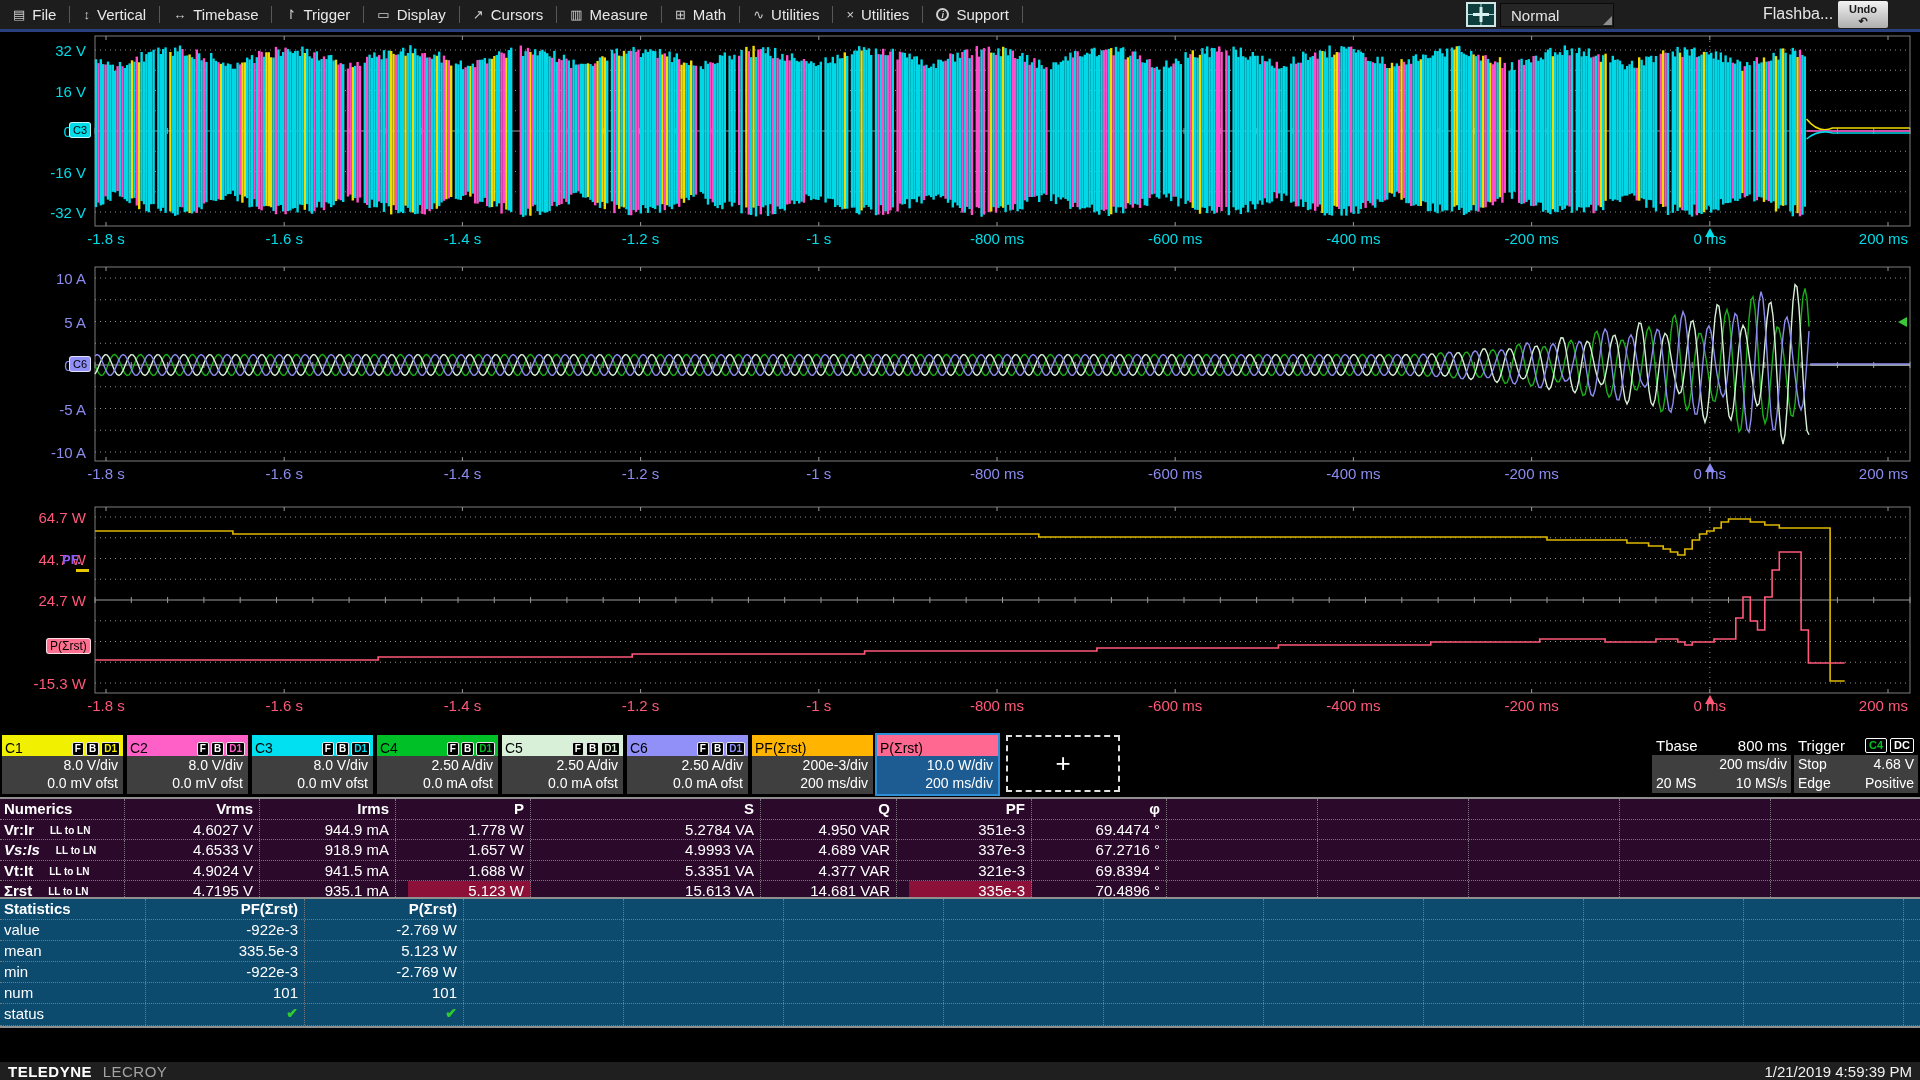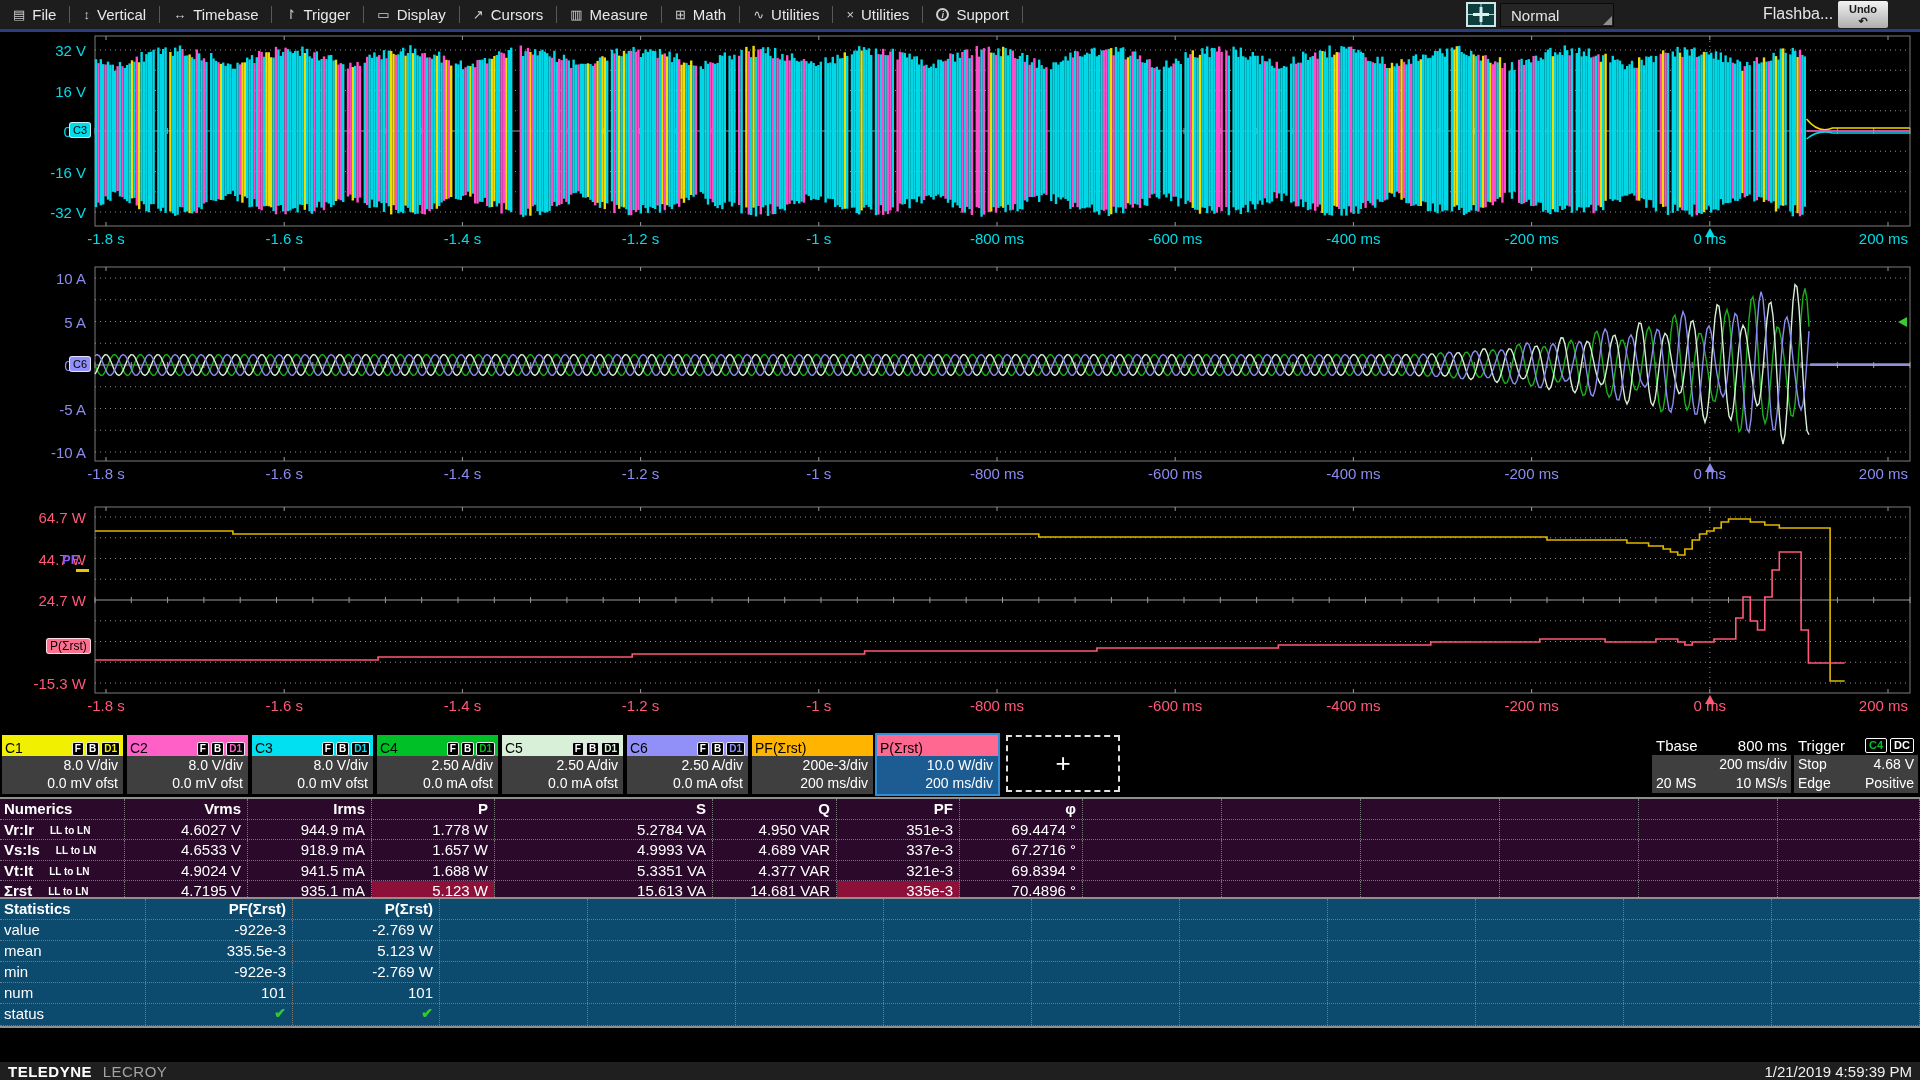--- a/index.html
+++ b/index.html
@@ -53,21 +53,21 @@
   .hw-head{display:flex;justify-content:space-between;align-items:center;background:#000;
            height:20px;padding:0 4px;font-size:15px;}
   .hw-row{display:flex;justify-content:space-between;padding:0 4px;line-height:19px;}
   .hw-row.right{justify-content:flex-end;}
   .src-badge{background:#000;border:1px solid #fff;border-radius:2px;font-size:11px;
              font-weight:bold;padding:0 3px;line-height:13px;margin-left:3px;}
   
   .meas-table{position:absolute;left:0;width:1920px;}
   #numerics-table{top:797px;background:#2b092b;border-top:2px solid #8f8f8f;}
   #stats-table{top:897px;background:#0c4a6e;border-top:2px solid #8f8f8f;border-bottom:2px solid #8f8f8f;}
-  .t-row{display:grid;height:19.6px;border-bottom:1px dotted #777;}
+  .t-row{display:grid;height:19.6px;border-bottom:1px dotted #777;gap:12px;}
   #stats-table .t-row{height:20.1px;}
   .t-row.num{grid-template-columns:125px 123px 124px 123px 218px 124px 123px 123px 139px 139px 139px 139px 139px 142px;}
   .t-row.stat{grid-template-columns:146px 147px 147px 148px 148px 148px 148px 148px 148px 148px 148px 148px 148px;}
   .t-cell{border-right:1px dotted #777;font-size:15px;line-height:19px;text-align:right;
           padding-right:6px;white-space:nowrap;overflow:hidden;box-sizing:border-box;}
   .t-cell.lab{text-align:left;padding-left:4px;display:flex;align-items:flex-start;}
   .t-cell.head{font-weight:bold;}
   .t-cell .sub{font-size:10px;margin-left:16px;margin-top:1px;font-weight:bold;}
   .t-cell.hl{background:#8c1038;}
   .t-cell.ok{color:#2ecc2e;font-weight:bold;font-size:14px;}
@@ -1322,21 +1322,21 @@
       <div class="t-cell ">69.4474 °</div>
       <div class="t-cell "></div>
       <div class="t-cell "></div>
       <div class="t-cell "></div>
       <div class="t-cell "></div>
       <div class="t-cell "></div>
       <div class="t-cell "></div>
     </div>
     <div class="t-row num">
       <div class="t-cell lab">
-        <span style="font-weight: bold;">Vs:Is</span>
+        <span style="font-weight: bold; font-style: italic;">Vs:Is</span>
         <span class="sub">LL to LN</span>
       </div>
       <div class="t-cell ">4.6533 V</div>
       <div class="t-cell ">918.9 mA</div>
       <div class="t-cell ">1.657 W</div>
       <div class="t-cell ">4.9993 VA</div>
       <div class="t-cell ">4.689 VAR</div>
       <div class="t-cell ">337e-3</div>
       <div class="t-cell ">67.2716 °</div>
       <div class="t-cell "></div>

